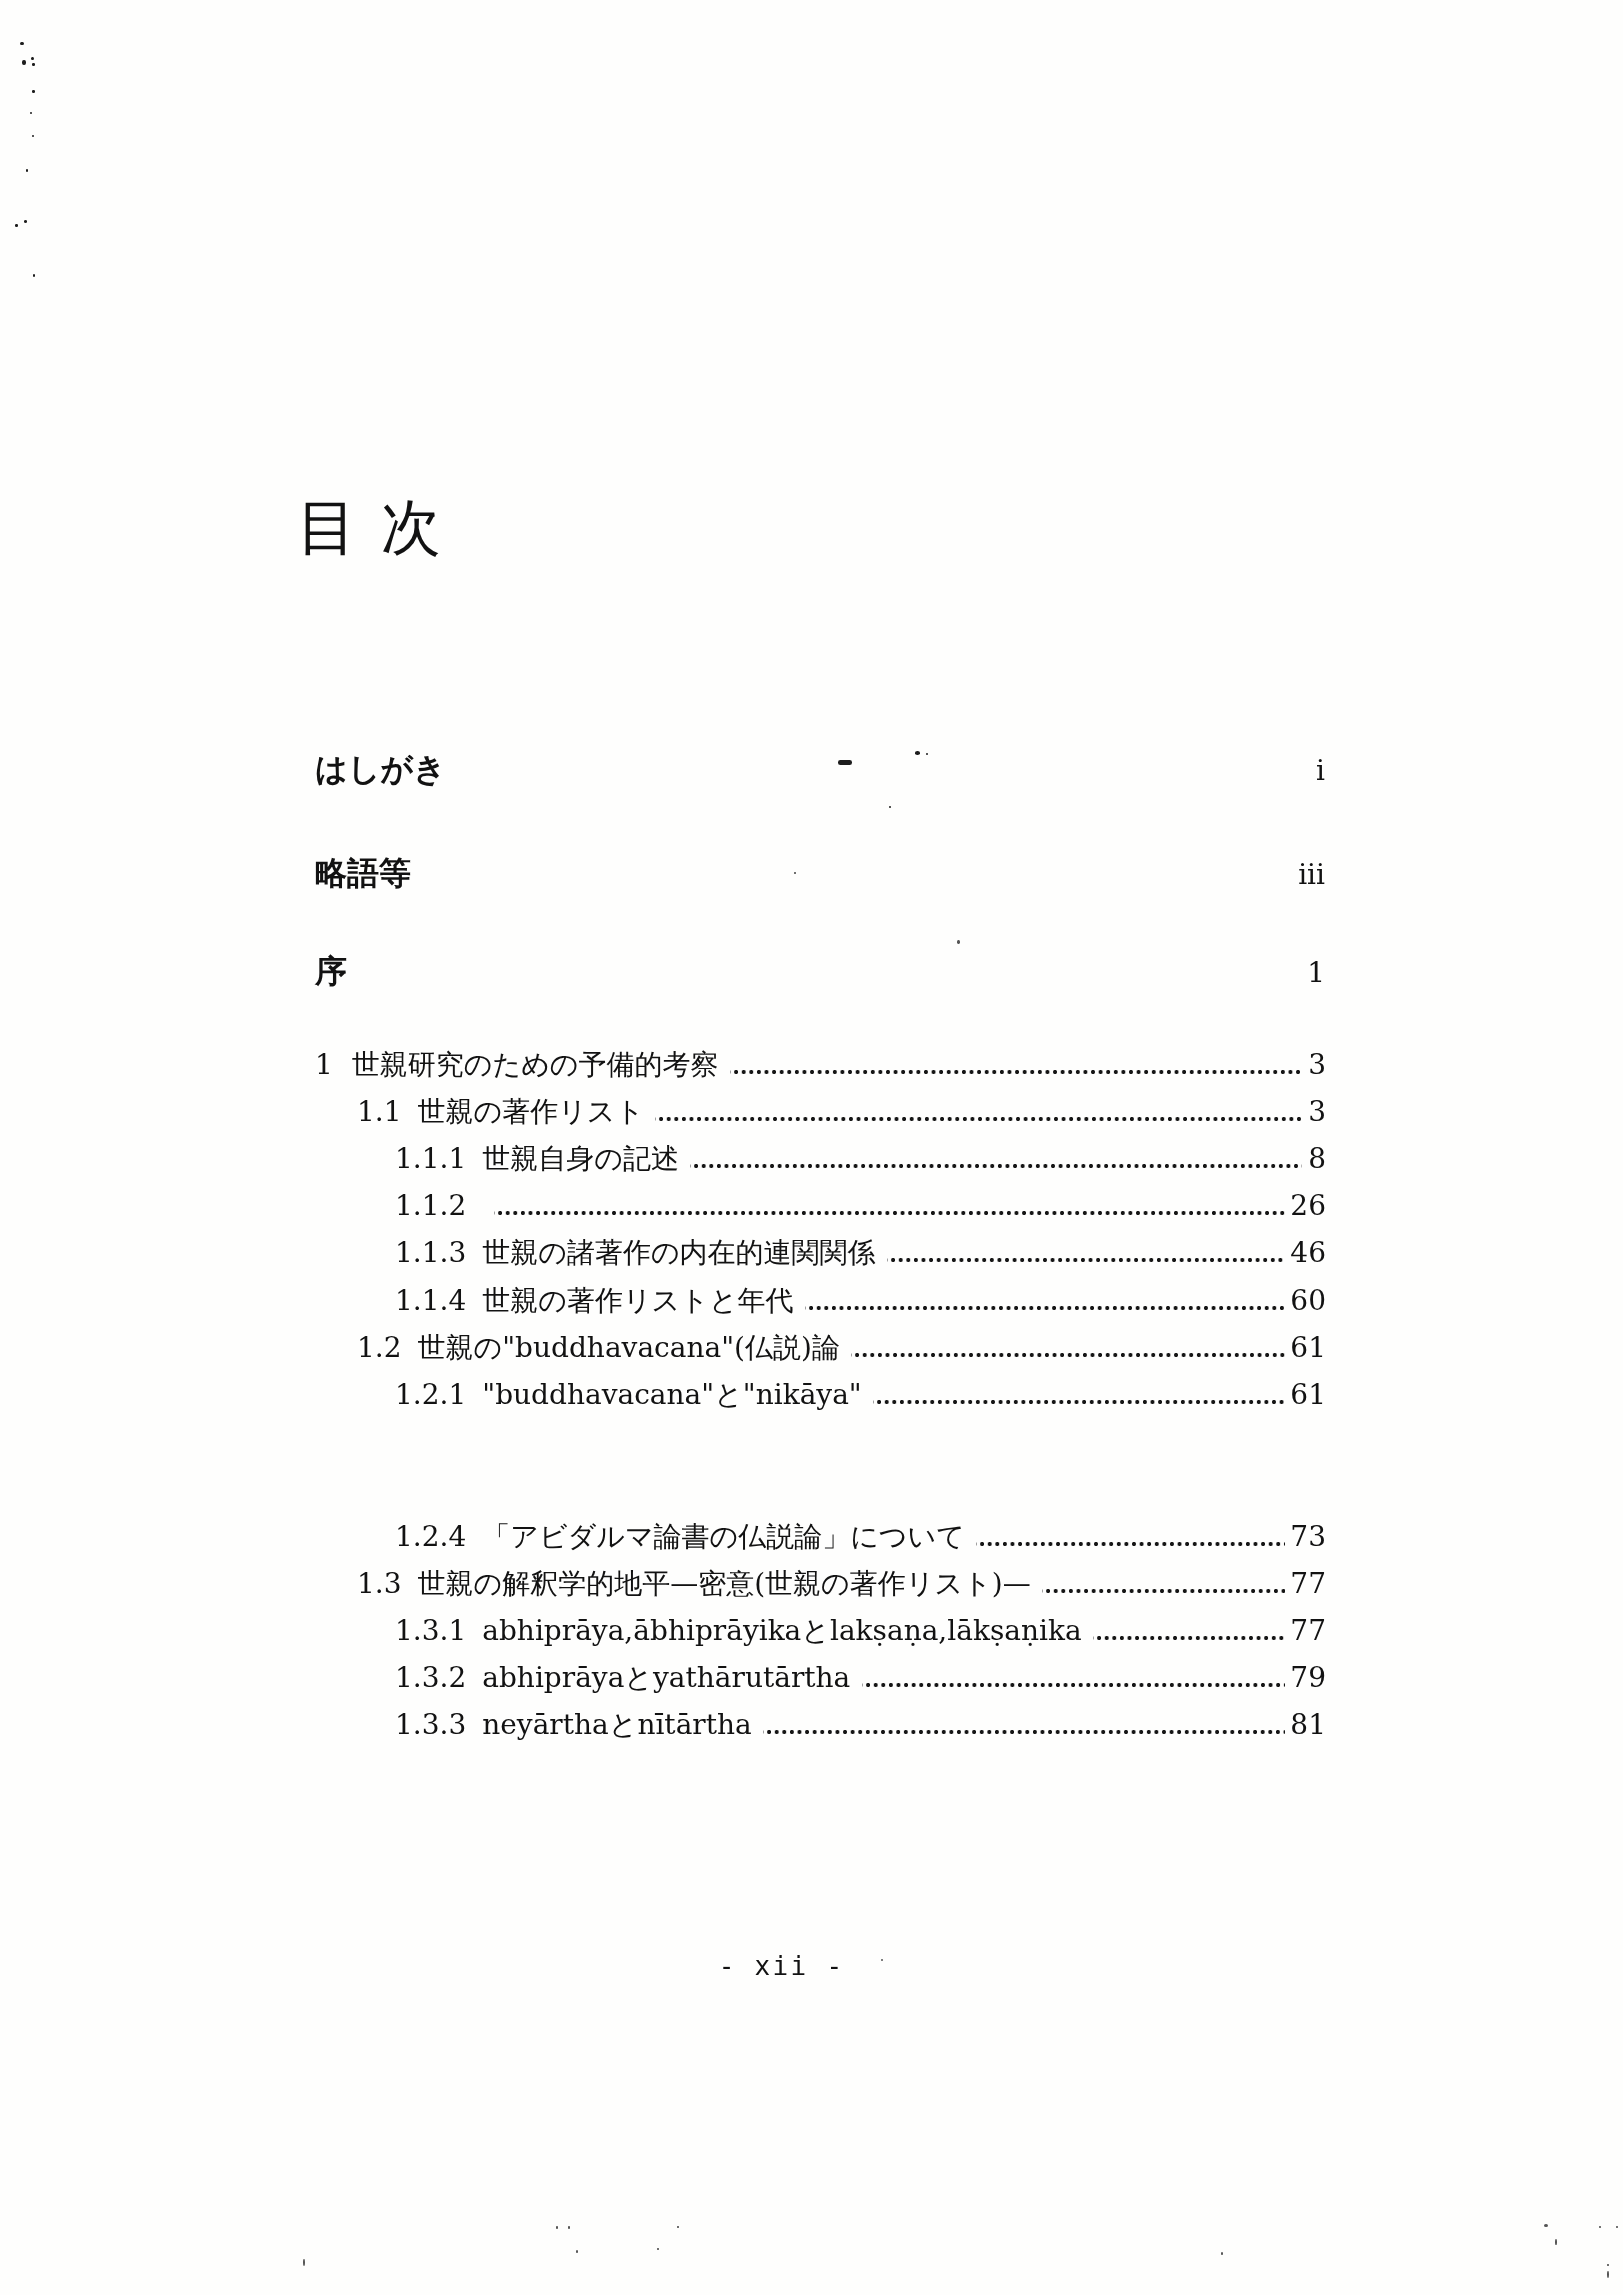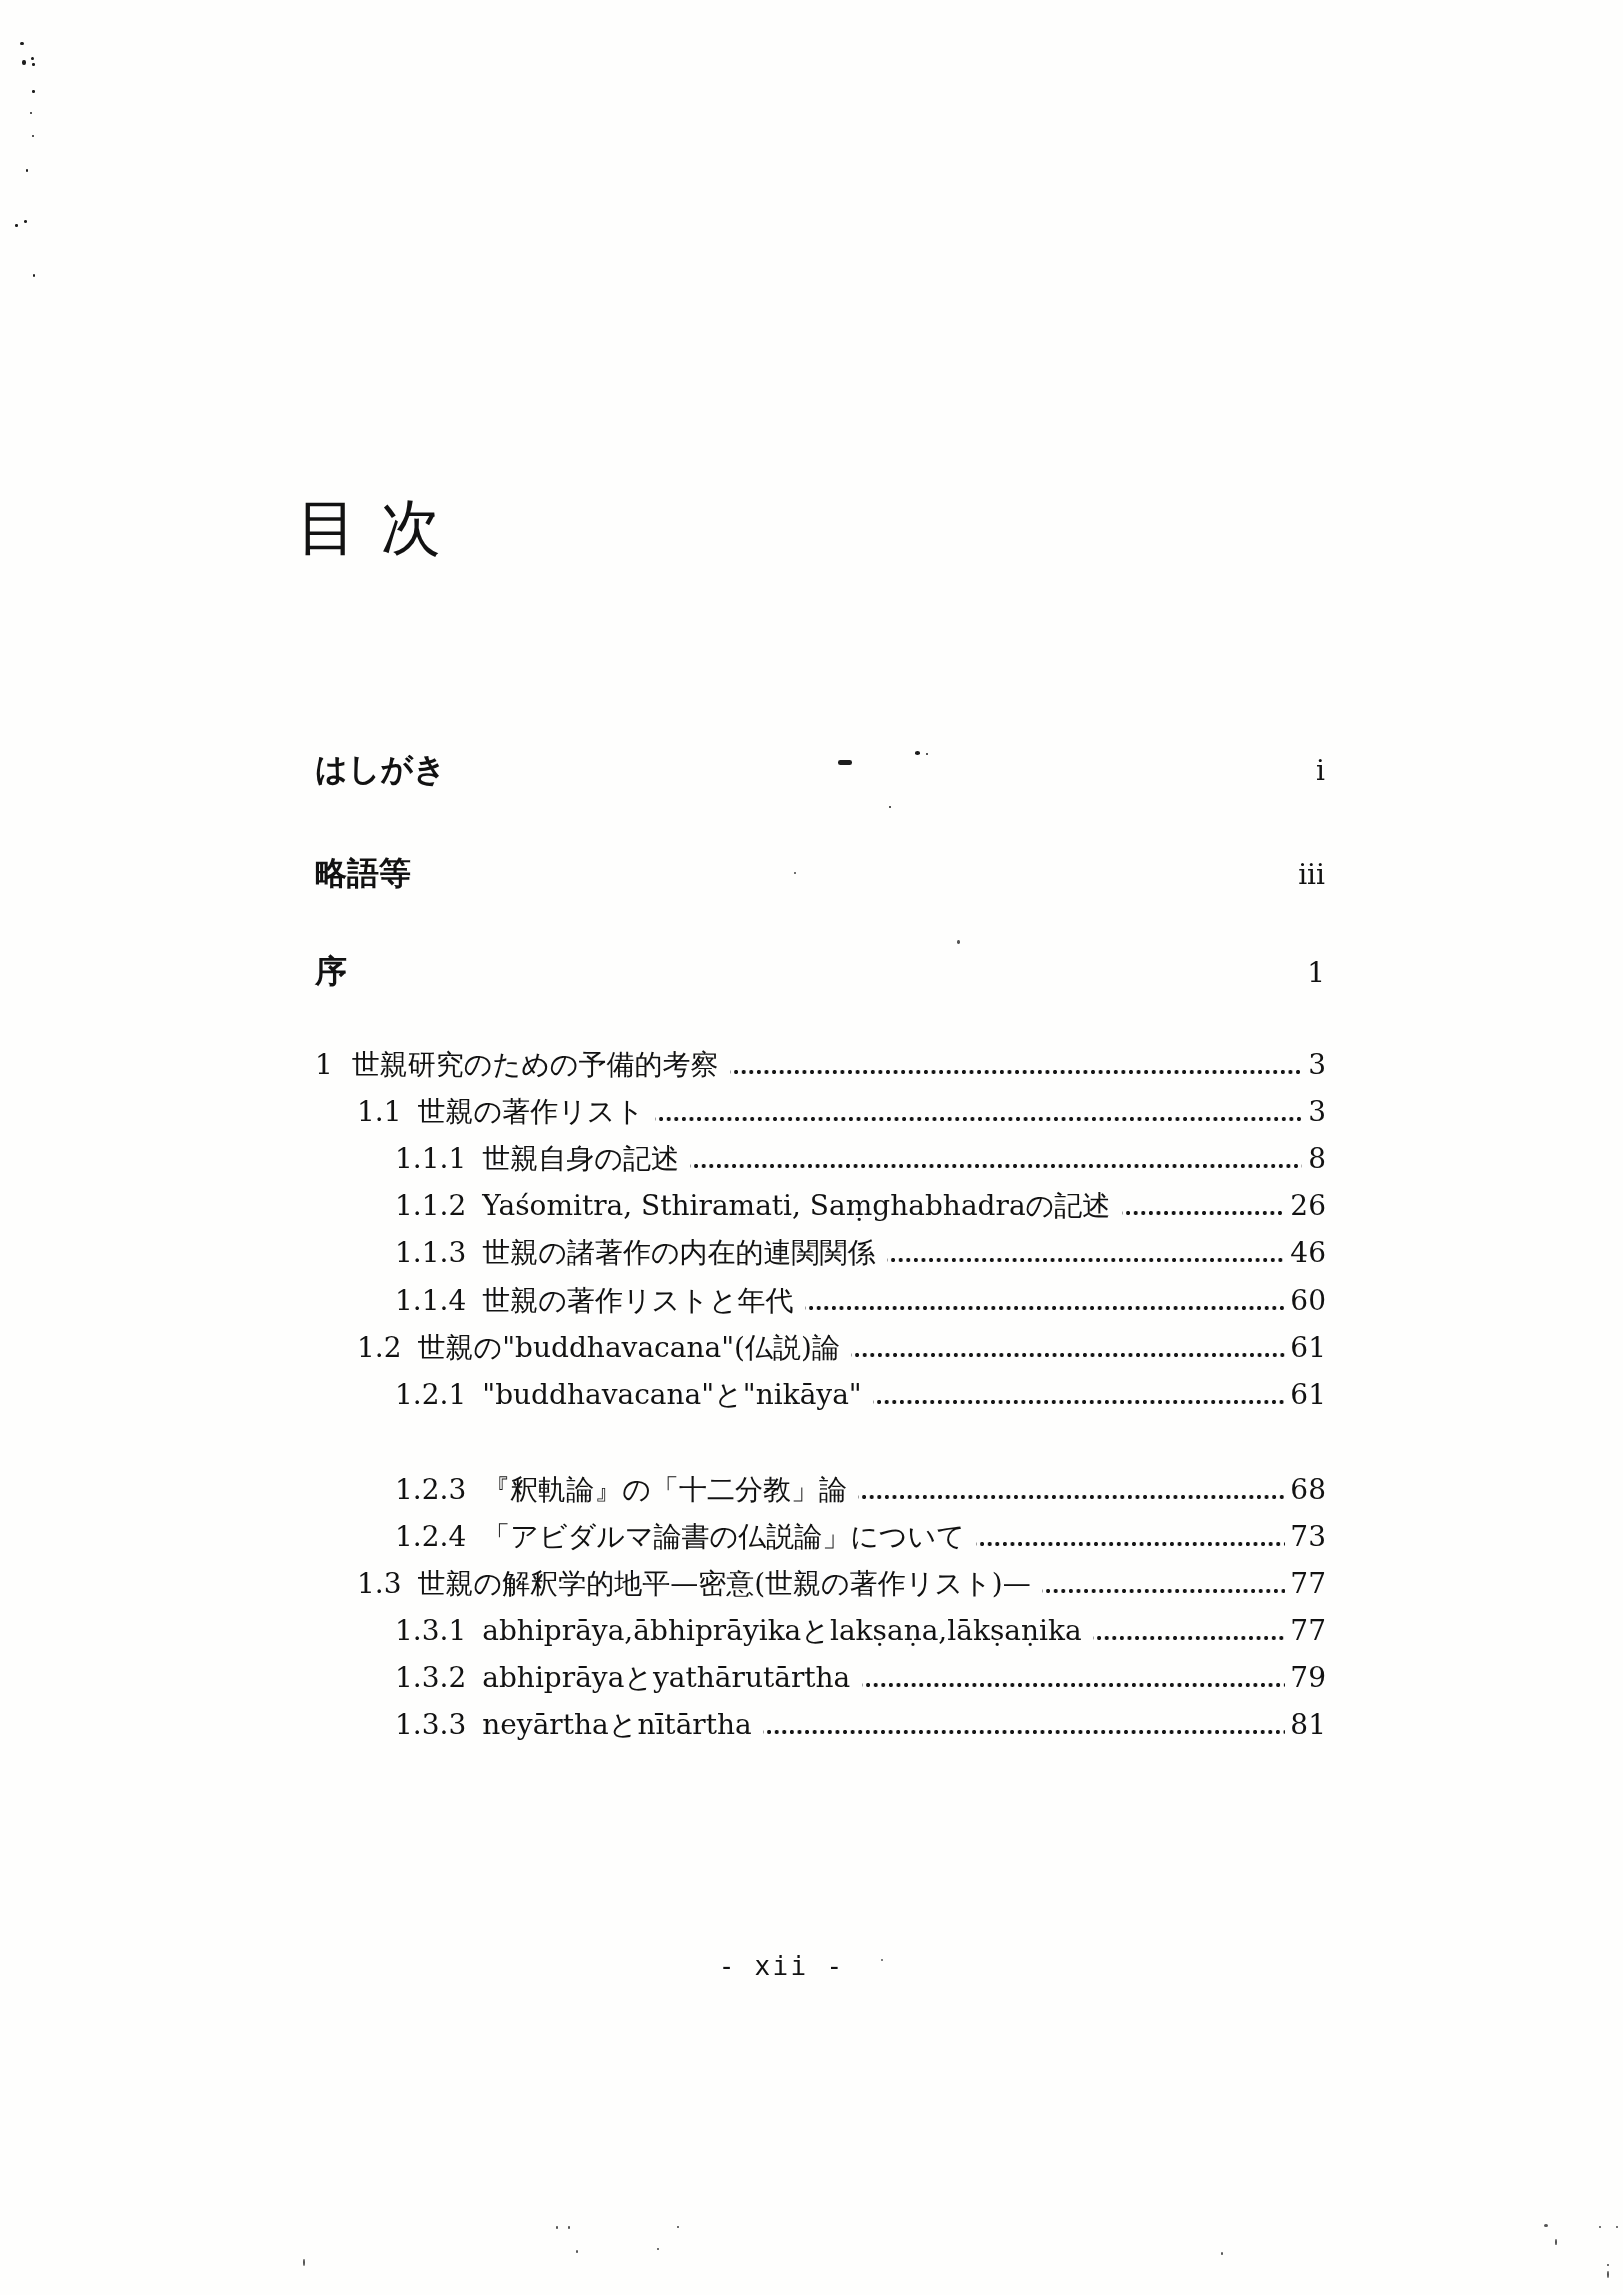--- a/index.html
+++ b/index.html
@@ -92,21 +92,20 @@
     <span class="pg">3</span>
   </div>
   <div class="toc-row lvl2" style="top:1139px">
     <span class="num">1.1.1</span>
       <span class="ttl">世親自身の記述</span>
     <span class="dots"></span>
     <span class="pg">8</span>
   </div>
   <div class="toc-row lvl2" style="top:1186px">
     <span class="num">1.1.2</span>
-      <span class="ttl">Yaśomitra, Sthiramati, Saṃghabhadraの記述</span>
     <span class="dots"></span>
     <span class="pg">26</span>
   </div>
   <div class="toc-row lvl2" style="top:1233px">
     <span class="num">1.1.3</span>
       <span class="ttl">世親の諸著作の内在的連関関係</span>
     <span class="dots"></span>
     <span class="pg">46</span>
   </div>
   <div class="toc-row lvl2" style="top:1281px">
@@ -119,26 +118,20 @@
     <span class="num">1.2</span>
       <span class="ttl">世親の"buddhavacana"(仏説)論</span>
     <span class="dots"></span>
     <span class="pg">61</span>
   </div>
   <div class="toc-row lvl2" style="top:1375px">
     <span class="num">1.2.1</span>
       <span class="ttl">"buddhavacana"と"nikāya"</span>
     <span class="dots"></span>
     <span class="pg">61</span>
-  </div>
-  <div class="toc-row lvl2" style="top:1470px">
-    <span class="num">1.2.3</span>
-      <span class="ttl">『釈軌論』の「十二分教」論</span>
-    <span class="dots"></span>
-    <span class="pg">68</span>
   </div>
   <div class="toc-row lvl2" style="top:1517px">
     <span class="num">1.2.4</span>
       <span class="ttl">「アビダルマ論書の仏説論」について</span>
     <span class="dots"></span>
     <span class="pg">73</span>
   </div>
   <div class="toc-row lvl1" style="top:1564px">
     <span class="num">1.3</span>
       <span class="ttl">世親の解釈学的地平—密意(世親の著作リスト)—</span>

